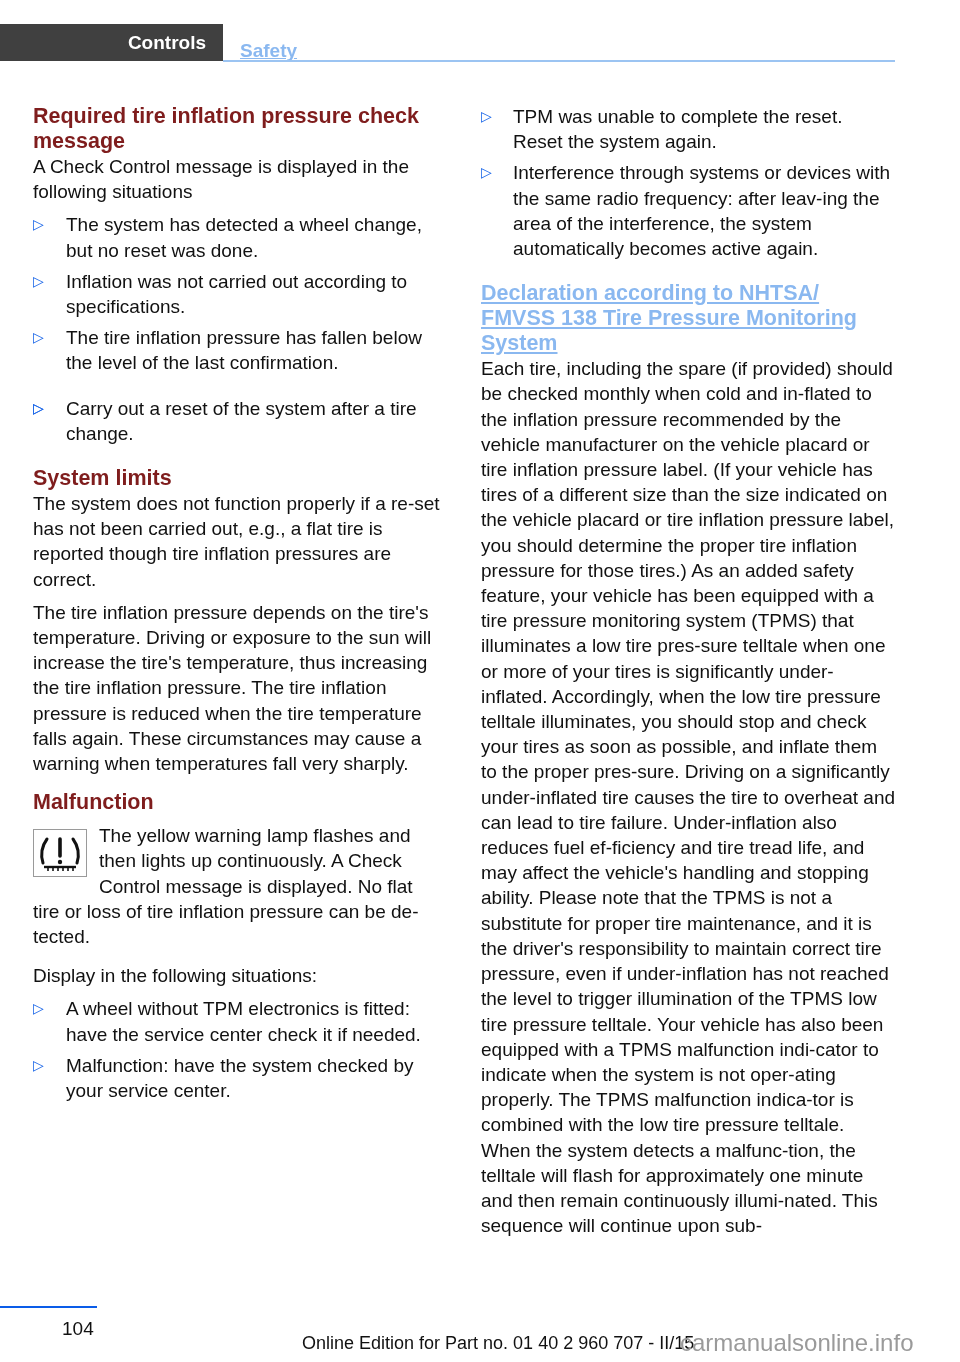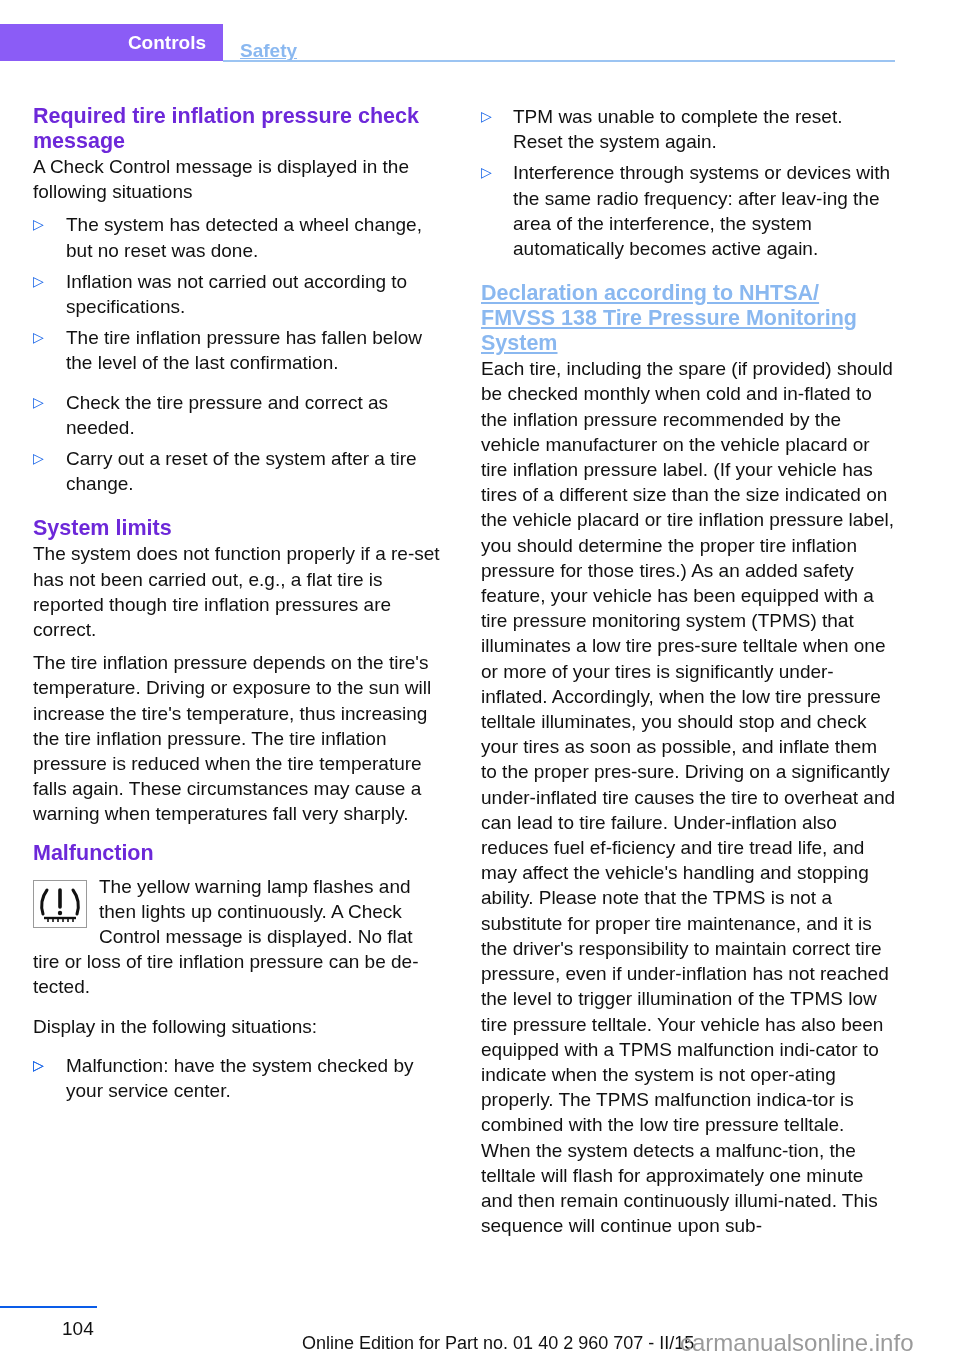--- a/index.html
+++ b/index.html
@@ -4,37 +4,37 @@
 <style>
   html, body { margin: 0; padding: 0; background: #ffffff; }
   body {
     width: 960px; height: 1362px; position: relative; overflow: hidden;
     font-family: "Liberation Sans", "DejaVu Sans", sans-serif;
     color: #111111;
   }
   .header { position: absolute; left: 0; top: 0; width: 960px; height: 62px; }
   .tab-active {
     position: absolute; left: 0; top: 24px; width: 223px; height: 37px;
-    background: #8b5cf6; color: #ffffff; font-weight: bold; font-size: 19px;
+    background: #404040; color: #ffffff; font-weight: bold; font-size: 19px;
     box-sizing: border-box; text-align: right; padding-right: 17px; line-height: 37px;
   }
   .tab-inactive {
     position: absolute; left: 240px; top: 32px; height: 37px; line-height: 37px;
     color: #8ab8f0; font-weight: bold; font-size: 19px; text-decoration: underline;
   }
   .header-rule {
     position: absolute; left: 223px; top: 60px; width: 672px; height: 2px; background: #9cc4f2;
   }
 
   .col { position: absolute; top: 104px; font-size: 19px; line-height: 25.2px; }
   .col-left { left: 33px; width: 408px; }
   .col-right { left: 481px; width: 416px; }
 
   h2 {
-    margin: 0; font-size: 21.5px; line-height: 25px; font-weight: bold; color: #6d28d9;
+    margin: 0; font-size: 21.5px; line-height: 25px; font-weight: bold; color: #7f1d1d;
   }
   h2.light { color: #8ab8f0; text-decoration: underline; }
   p { margin: 0; }
   .gap-s { height: 8px; }
   .gap-m { height: 14px; }
 
   ul.tri { list-style: none; margin: 0; padding: 0; }
   ul.tri li { position: relative; padding-left: 33px; margin-bottom: 6px; }
   .col-right ul.tri li { padding-left: 32px; }
   ul.tri li .bullet {
@@ -69,21 +69,21 @@
   <h2>Required tire inflation pressure check message</h2>
   <p>A Check Control message is displayed in the following situations</p>
   <div class="gap-s"></div>
   <ul class="tri">
     <li><span class="bullet">▷</span><span>The system has detected a wheel change, but no reset was done.</span></li>
     <li><span class="bullet">▷</span><span>Inflation was not carried out according to specifications.</span></li>
     <li><span class="bullet">▷</span><span>The tire inflation pressure has fallen below the level of the last confirmation.</span></li>
   </ul>
   <div class="gap-s"></div>
   <ul class="tri">
-    <li><span class="bullet">▷</span><span>Check the tire pressure and correct as needed.</span></li>
+    <li><span class="bullet">▷</span></li>
     <li><span class="bullet">▷</span><span>Carry out a reset of the system after a tire change.</span></li>
   </ul>
   <div class="gap-m"></div>
 
   <h2>System limits</h2>
   <p>The system does not function properly if a re-set has not been carried out, e.g., a flat tire is reported though tire inflation pressures are correct.</p>
   <div class="gap-s"></div>
   <p>The tire inflation pressure depends on the tire's temperature. Driving or exposure to the sun will increase the tire's temperature, thus increasing the tire inflation pressure. The tire inflation pressure is reduced when the tire temperature falls again. These circumstances may cause a warning when temperatures fall very sharply.</p>
   <div class="gap-m"></div>
 
@@ -104,21 +104,21 @@
         <line x1="34" y1="37" x2="34" y2="41" stroke="#111" stroke-width="1.6"></line>
         <line x1="39" y1="37" x2="39" y2="41" stroke="#111" stroke-width="1.6"></line>
       </svg>
     </div>
     <p>The yellow warning lamp flashes and then lights up continuously. A Check Control message is displayed. No flat tire or loss of tire inflation pressure can be de-tected.</p>
   </div>
   <div class="gap-m"></div>
   <p>Display in the following situations:</p>
   <div class="gap-s"></div>
   <ul class="tri">
-    <li><span class="bullet">▷</span></li>
+    <li><span class="bullet">▷</span><span>A wheel without TPM electronics is fitted: have the service center check it if needed.</span></li>
     <li><span class="bullet">▷</span><span>Malfunction: have the system checked by your service center.</span></li>
   </ul>
 </div>
 
 <div class="col col-right">
   <ul class="tri">
     <li><span class="bullet">▷</span><span>TPM was unable to complete the reset. Reset the system again.</span></li>
     <li><span class="bullet">▷</span><span>Interference through systems or devices with the same radio frequency: after leav-ing the area of the interference, the system automatically becomes active again.</span></li>
   </ul>
   <div class="gap-m"></div>

